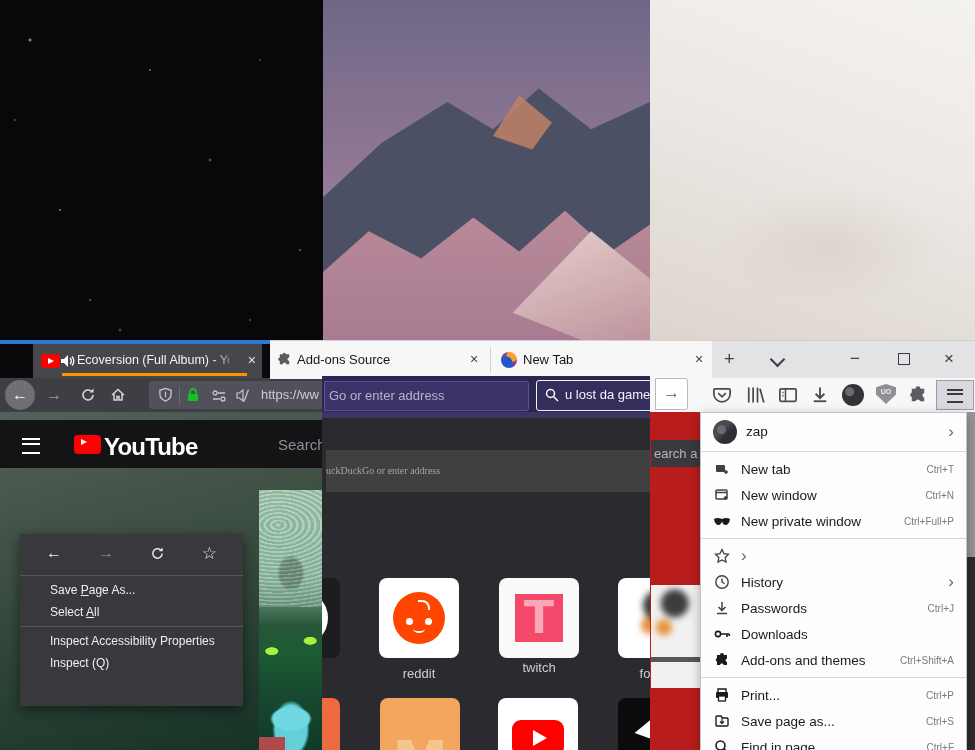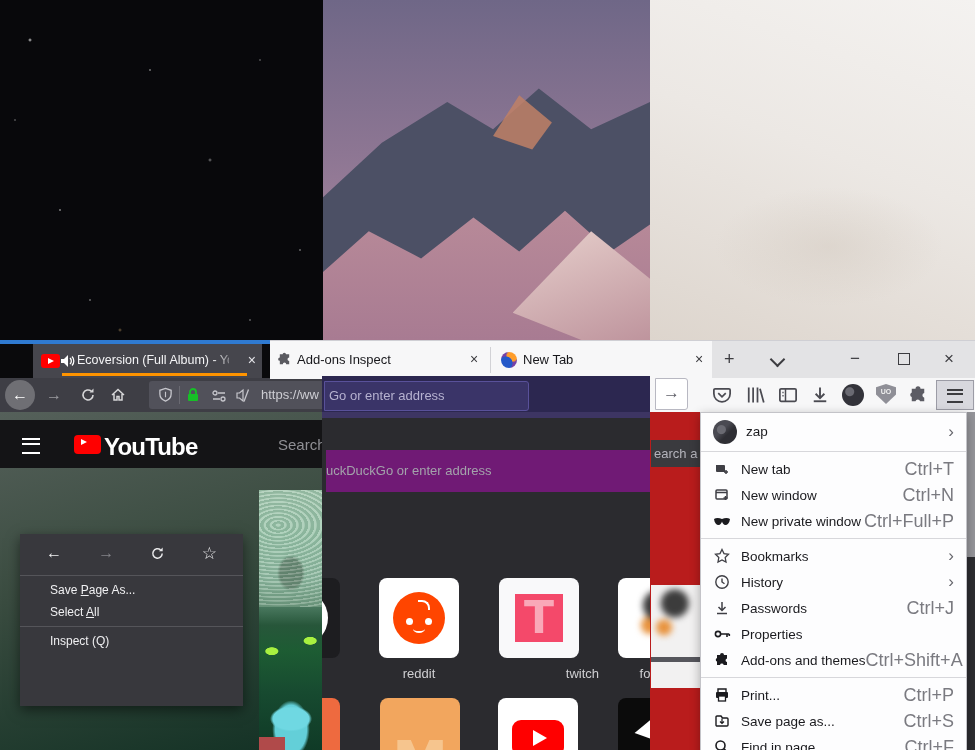--- a/index.html
+++ b/index.html
@@ -96,22 +96,22 @@
      radial-gradient(circle at 55% 55%,#7542a8 0 70%,#24135a 100%);}
   #mid-nav{left:322px;top:376px;width:328px;height:42px;background:#2c2750;z-index:5;}
   #mid-addr{position:absolute;left:2px;top:5px;width:199px;height:28px;background:#3a3468;
      border:1px solid #59519a;border-radius:0 3px 3px 0;color:#b6b2d0;font-size:13px;line-height:27px;padding-left:4px;}
   #mid-search{position:absolute;left:214px;top:4px;width:116px;height:29px;background:#332e5c;
      border:1px solid #f2f2f6;border-radius:3px 0 0 3px;color:#f4f3fa;font-size:13px;line-height:28px;}
   #mid-search .mag{position:absolute;left:8px;top:7px;}
   #mid-search .val{position:absolute;left:28px;white-space:nowrap;}
   #mid-content{left:322px;top:412px;width:328px;height:338px;background:#2b2b2f;z-index:5;overflow:hidden;}
   #mid-content .topline{position:absolute;left:0;top:0;width:100%;height:6px;background:#3d3563;}
-  #nt-search{position:absolute;left:4px;top:38px;width:324px;height:42px;background:#701a75;
-     color:#a3a3ab;font-size:13px;line-height:42px;}
+  #nt-search{position:absolute;left:4px;top:38px;width:324px;height:42px;background:#404040;
+     color:#a3a3ab;font-size:10px;line-height:42px;font-family:Liberation Serif, serif;}
   .tile{position:absolute;width:80px;height:80px;border-radius:8px;overflow:hidden;}
   .tile-label{position:absolute;width:120px;text-align:center;color:#cfcfd2;font-size:13px;}
   .t-reddit{background:#fff;}
   .r-circ{position:absolute;left:14px;top:14px;width:52px;height:52px;border-radius:50%;background:#ff4500;}
   .r-eye{position:absolute;width:7px;height:7px;border-radius:50%;background:#fff;top:26px;}
   .r-mouth{position:absolute;left:20px;top:33px;width:12px;height:6px;border-bottom:2px solid #fff;border-radius:50%;}
   .r-ant{position:absolute;left:25px;top:8px;width:10px;height:8px;border-top:2px solid #fff;border-right:2px solid #fff;border-radius:0 8px 0 0;}
   .t-twitch{background:#f9f9fa;}
   .t-twitch .tg{position:absolute;left:16px;top:16px;width:48px;height:48px;background:#f4496a;}
   .t-twitch .tg:after{content:"T";position:absolute;left:0;top:0;width:48px;height:48px;color:#f9a8b8;
@@ -165,21 +165,21 @@
 
   
   #menu{left:700px;top:412px;width:267px;height:346px;background:#fdfdfe;z-index:9;
      border:1px solid #c3c3c8;box-shadow:0 3px 10px rgba(0,0,0,.3);box-sizing:border-box;
      color:#1a1a1e;font-size:13.5px;padding-top:3px;}
   #menu .row{position:relative;height:26px;display:flex;align-items:center;padding:0 12px;}
   #menu .row.zap{height:31px;}
   #menu .sep{height:1px;background:#d7d7db;margin:4px 0;}
   #menu .ic{width:18px;height:18px;margin-right:10px;color:#3f3f45;flex:none;display:flex;align-items:center;justify-content:center;}
   #menu .lab{flex:1;white-space:nowrap;}
-  #menu .sc{color:#7a7a80;font-size:18px;}
+  #menu .sc{color:#7a7a80;font-size:10px;}
   #menu .chv{color:#68686e;font-size:17px;line-height:14px;}
   #menu .avatar{width:24px;height:24px;border-radius:50%;margin-right:9px;
      background:radial-gradient(circle at 35% 40%,#6a6a72 0 4px,transparent 5px),
      linear-gradient(135deg,#4a4a52 0 40%,#2e2e34 60% 100%);}
   svg{display:block;}
 </style>
 </head>
 <body>
 
 <div id="stage">
@@ -264,38 +264,46 @@
         <path d="M13 8a5 5 0 1 1-1.7-3.8" stroke="#e8e8ea" stroke-width="1.6" fill="none"></path>
           <path d="M13.5 1.5v4h-4z" fill="#e8e8ea"></path>
       </svg>
       <span style="color:#e8e8ea;font-size:17px">☆</span>
     </div>
     <div class="sep"></div>
     <div id="ctx-items">
         <div class="mi">Save <u>P</u>age As...</div>
         <div class="mi">Select <u>A</u>ll</div>
         <div class="sep"></div>
+        <div class="mi">Inspect Accessibility Properties</div>
         <div class="mi">Inspect (Q)</div>
       </div>
   </div>
 
   <div id="mid-tabstrip" class="abs">
     <svg style="position:absolute;left:7px;top:11px" width="15" height="15" viewBox="0 0 16 16">
       <path d="M6 2.5a1.8 1.8 0 0 1 3.6 0H13v3.4a1.8 1.8 0 0 0 0 3.6V13H9.8a1.8 1.8 0 0 0-3.6 0H3V9.4a1.8 1.8 0 0 1 0-3.6V2.5z" fill="#5a5a60"></path>
     </svg>
-    <div class="lbl" style="left:27px">Add-ons Inspect</div>
+    <div class="lbl" style="left:27px">Add-ons Source</div>
     <div class="x" style="left:200px">×</div>
     <div class="vsep"></div>
     <div class="ff-icon" style="left:231px;top:11px"></div>
     <div class="lbl" style="left:253px">New Tab</div>
     <div class="x" style="left:425px">×</div>
   </div>
 
   <div id="mid-nav" class="abs">
     <div id="mid-addr">Go or enter address</div>
+    <div id="mid-search">
+      <svg class="mag" width="14" height="14" viewBox="0 0 14 14">
+        <circle cx="5.5" cy="5.5" r="4" stroke="#fff" stroke-width="1.5" fill="none"></circle>
+          <path d="M8.7 8.7L13 13" stroke="#fff" stroke-width="1.5"></path>
+      </svg>
+      <span class="val">u lost da game</span>
+    </div>
   </div>
 
   <div id="mid-content" class="abs">
     <div class="topline"></div>
     <div id="nt-search">uckDuckGo or enter address</div>
     <div id="tiles1"></div>
     <div id="tiles2"></div>
   <div class="tile t-circle" style="left: -62px; top: 166px;">
         <div class="c"></div>
       </div>
@@ -304,21 +312,21 @@
           <div class="r-eye" style="left:13px"></div>
           <div class="r-eye" style="left:32px"></div>
           <div class="r-mouth"></div>
           <div class="r-ant"></div>
         </div>
       </div>
       <div class="tile-label" style="left: 37px; top: 254px;">reddit</div>
       <div class="tile t-twitch" style="left: 177px; top: 166px;">
         <div class="tg"></div>
       </div>
-      <div class="tile-label" style="left: 157px; top: 254px; text-align: right;">twitch</div>
+      <div class="tile-label" style="left: 157px; top: 248px;">twitch</div>
       <div class="tile t-forum" style="left: 296px; top: 166px;">
         <div class="blob"></div>
       </div>
       <div class="tile-label" style="left: 276px; top: 254px;">forum.</div>
       <div class="tile t-orange" style="left: -62px; top: 286px;"></div>
       <div class="tile t-tan" style="left: 58px; top: 286px;">
         <div class="m">M</div>
       </div>
       <div class="tile t-yt" style="left: 176px; top: 286px;">
         <div class="p"></div>
@@ -413,21 +421,20 @@
         <span class="lab">New private window</span>
         <span class="sc">Ctrl+Full+P</span>
       </div>
       <div class="sep"></div>
       <div class="row">
         <span class="ic">
           <svg width="16" height="16" viewBox="0 0 16 16">
             <path d="M8 1.5l2 4.1 4.5.7-3.3 3.2.8 4.5L8 11.9 4 14l.8-4.5L1.5 6.3 6 5.6z" stroke="#3f3f45" stroke-width="1.3" fill="none"></path>
           </svg>
         </span>
-        <span class="lab">Bookmarks</span>
         <span class="chv">›</span>
       </div>
       <div class="row">
         <span class="ic">
           <svg width="16" height="16" viewBox="0 0 16 16">
             <circle cx="8" cy="8" r="6.2" stroke="#3f3f45" stroke-width="1.4" fill="none"></circle>
             <path d="M8 4.5V8l2.5 1.8" stroke="#3f3f45" stroke-width="1.4" fill="none"></path>
           </svg>
         </span>
         <span class="lab">History</span>
@@ -443,21 +450,21 @@
         <span class="lab">Passwords</span>
         <span class="sc">Ctrl+J</span>
       </div>
       <div class="row">
         <span class="ic">
           <svg width="17" height="10" viewBox="0 0 17 10">
             <circle cx="4" cy="5" r="2.6" stroke="#1b1b1f" stroke-width="1.6" fill="none"></circle>
             <path d="M6.8 5h8.5M13 5v3M15.3 5v2" stroke="#1b1b1f" stroke-width="1.6"></path>
           </svg>
         </span>
-        <span class="lab">Properties</span>
+        <span class="lab">Downloads</span>
       </div>
       <div class="row">
         <span class="ic">
           <svg width="16" height="16" viewBox="0 0 16 16">
             <path d="M6 3a2 2 0 0 1 4 0h3v3.4a1.9 1.9 0 0 0 0 3.7V13h-3.3a1.9 1.9 0 0 0-3.7 0H3V9.6a2 2 0 0 1 0-3.7V3z" fill="#1b1b1f"></path>
           </svg>
         </span>
         <span class="lab">Add-ons and themes</span>
         <span class="sc">Ctrl+Shift+A</span>
       </div>

